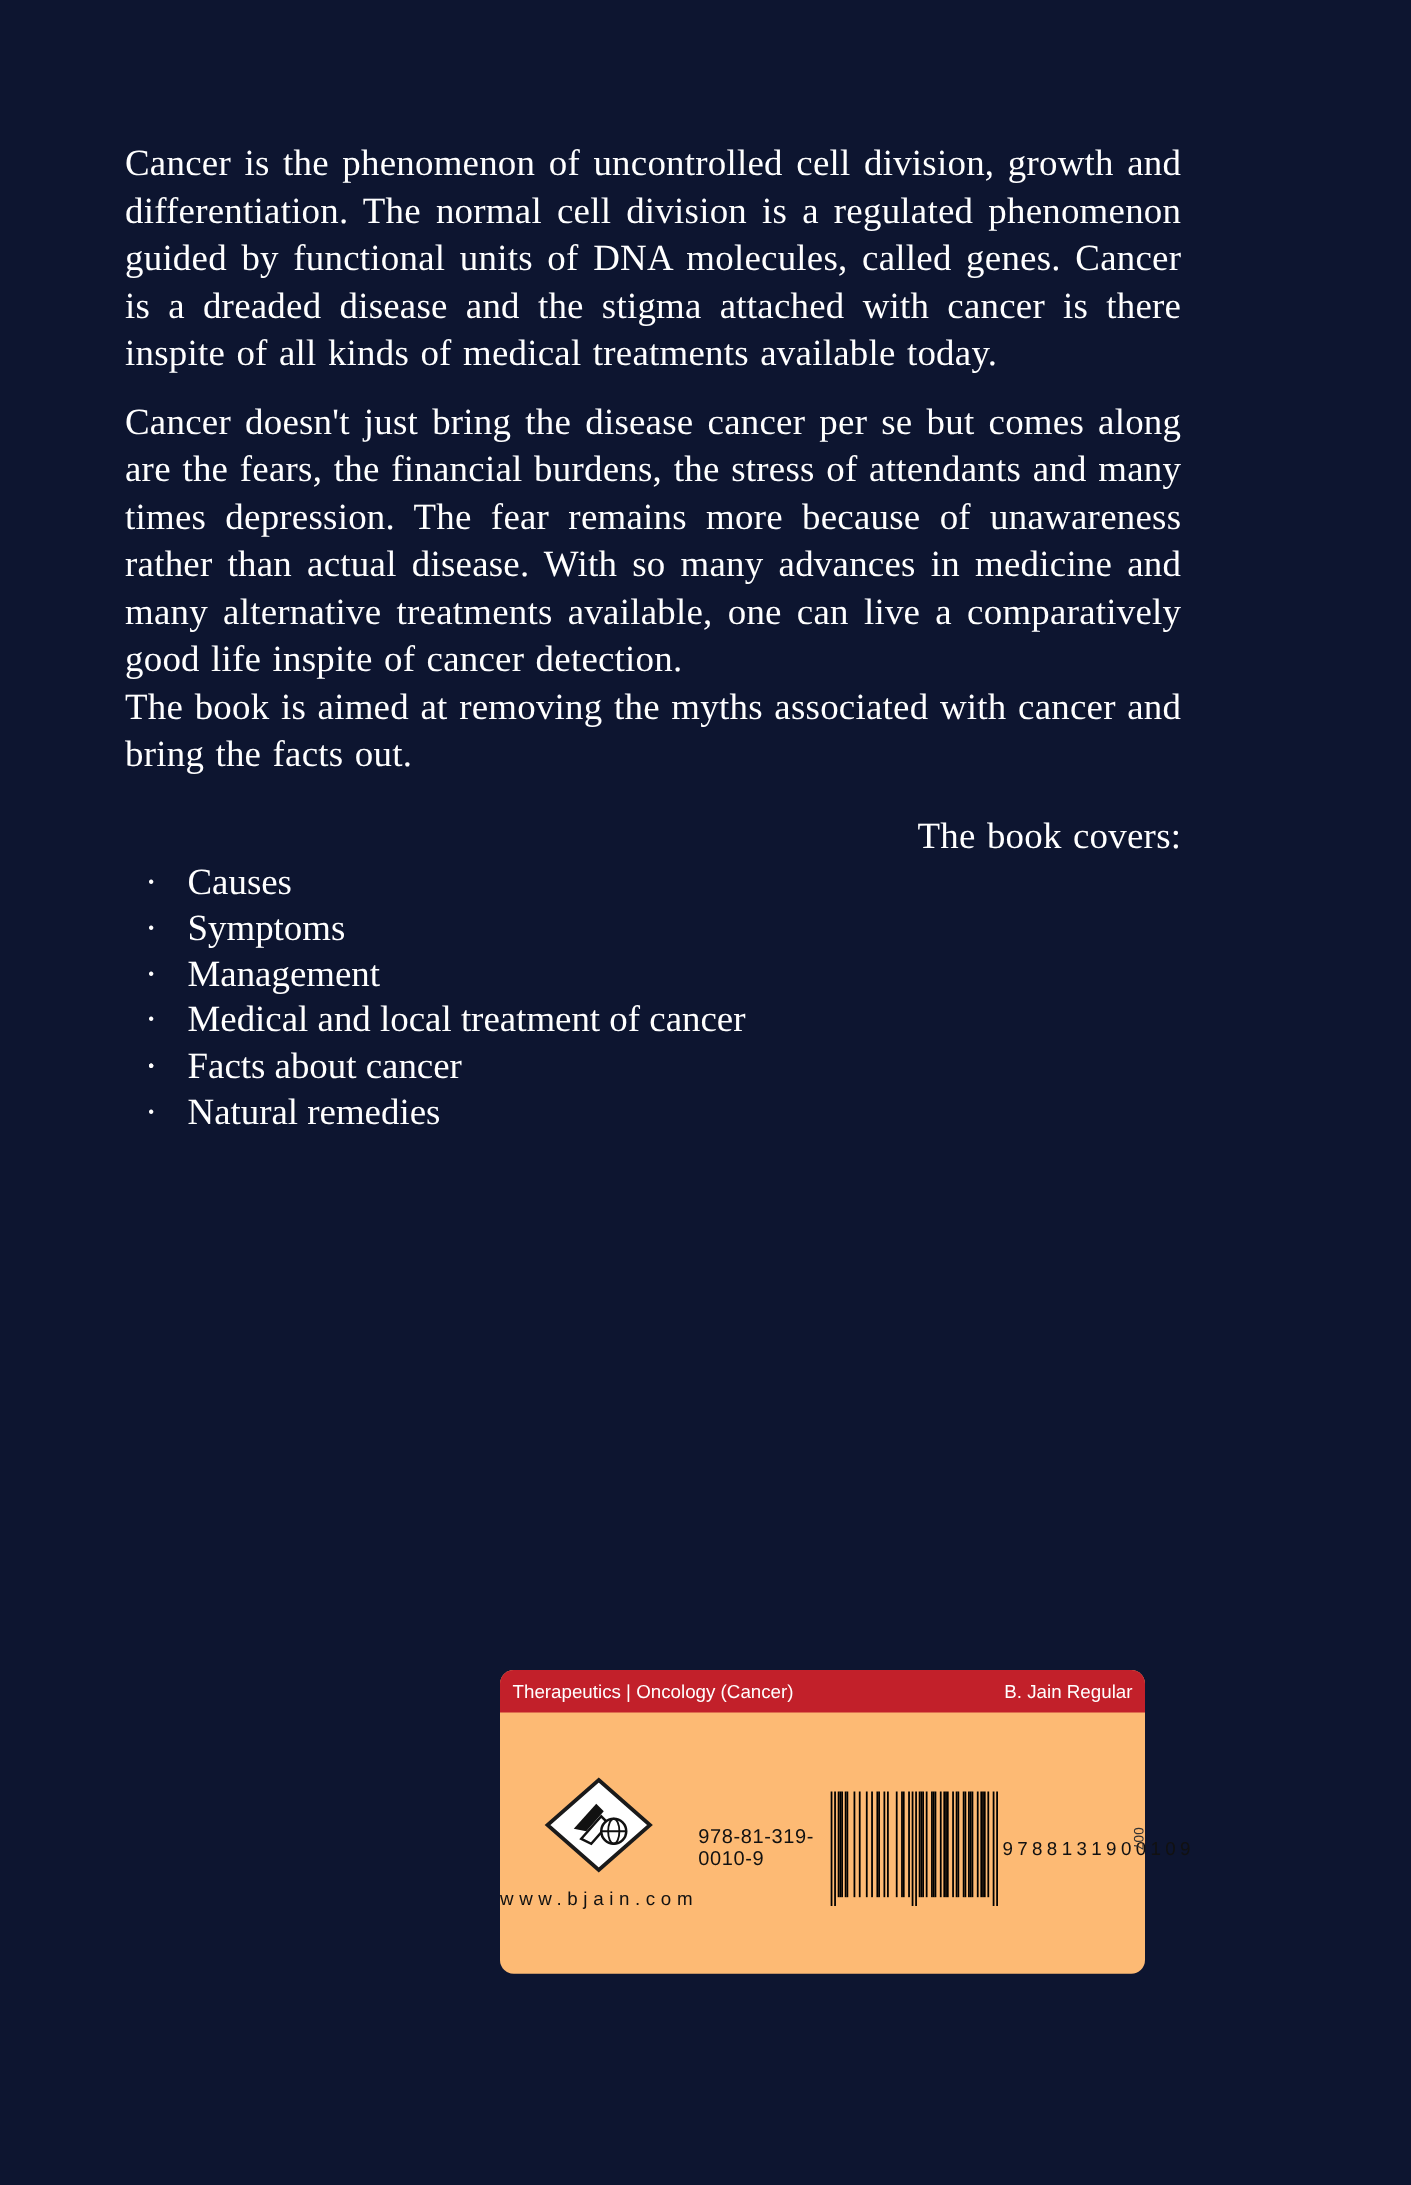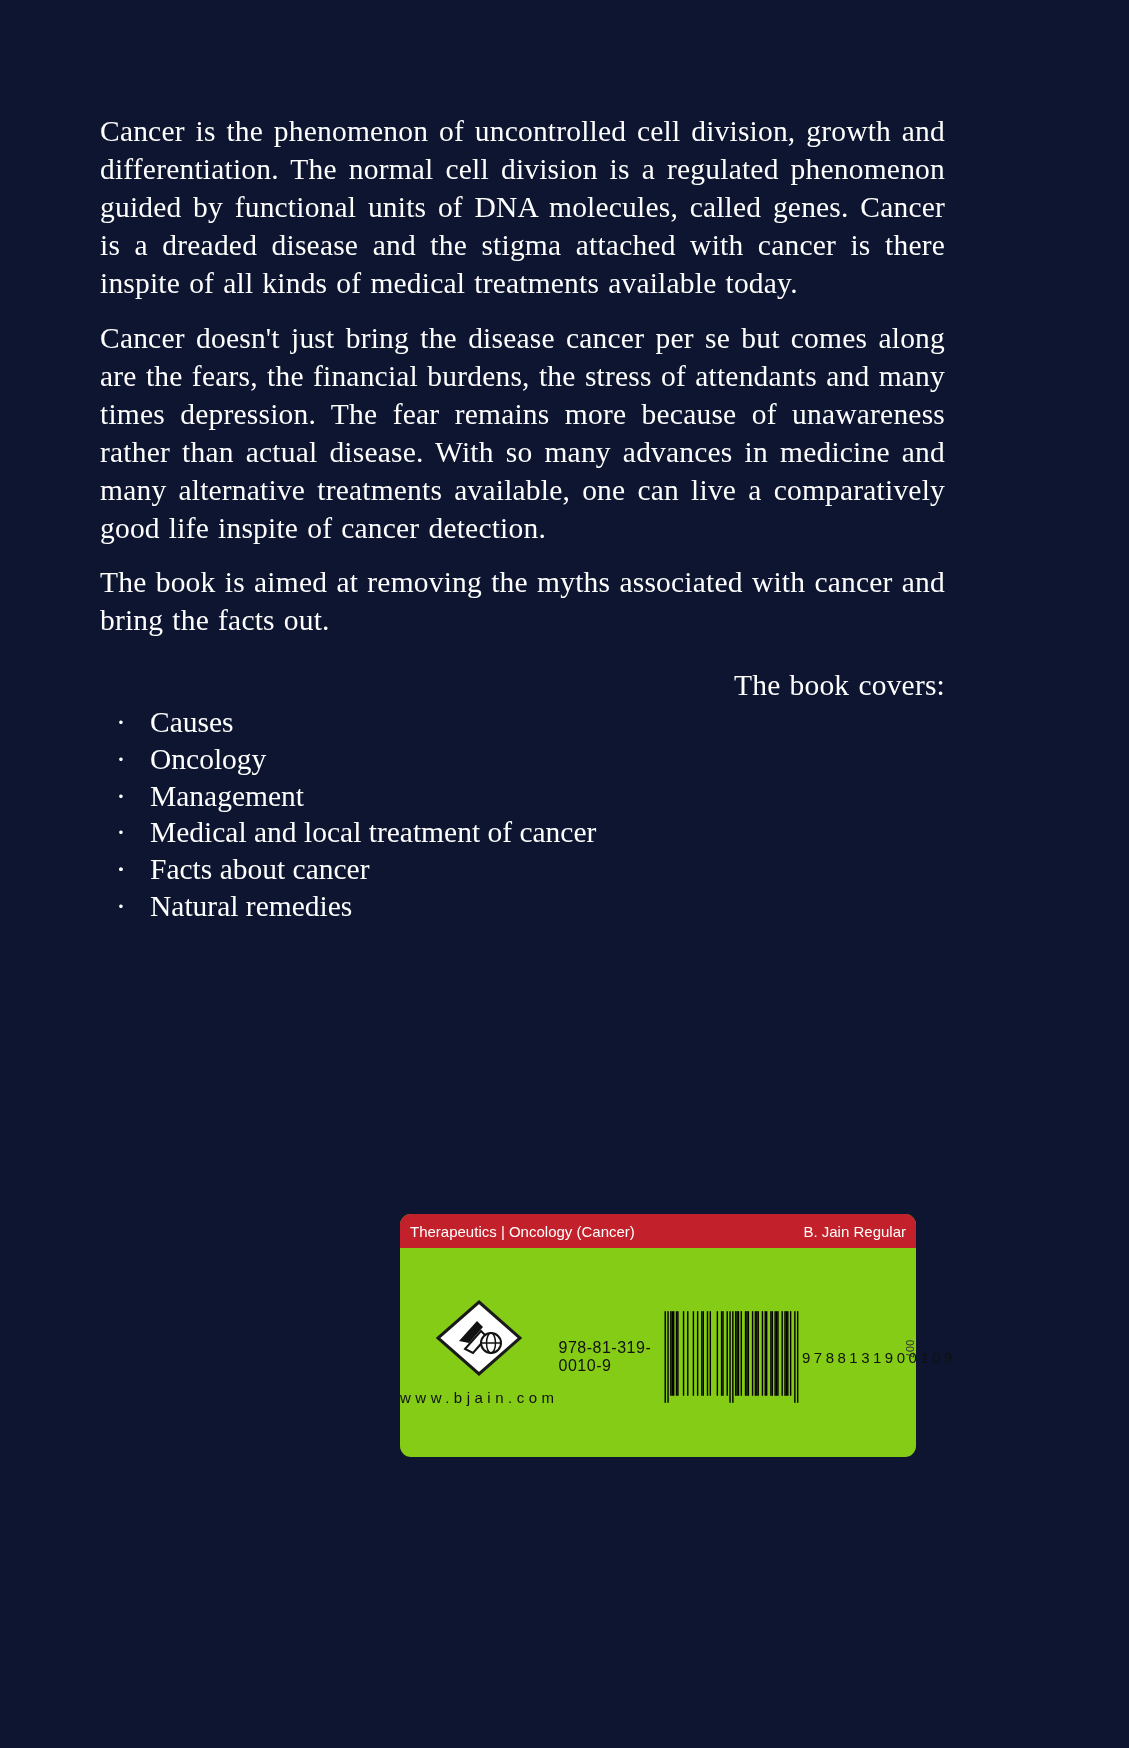--- a/index.html
+++ b/index.html
@@ -22,21 +22,21 @@
   }
   .text-block p {
     margin: 0;
     font-size: 29.5px;
     line-height: 38px;
     text-align: justify;
     letter-spacing: 0.2px;
     word-spacing: 1.5px;
   }
   p.para2 { margin-top: 17px; }
-  p.para3 { margin-top: 16px; }
+  p.para3 { margin-top: 0; }
   p.covers-heading { margin-top: 27px; text-align: right; }
   ul.covers-list {
     list-style: none;
     margin: 0;
     padding: 0;
   }
   ul.covers-list li {
     position: relative;
     font-size: 29.5px;
     line-height: 36.8px;
@@ -45,24 +45,24 @@
   ul.covers-list .dot {
     position: absolute;
     left: 16px;
     top: 0;
   }
 
   
   .label {
     position: absolute;
     left: 400px;
-    top: 1214px;
+    top: 1336px;
     width: 516px;
     height: 243px;
-    background: #84cc16;
+    background: #fdba74;
     border-radius: 11px;
     font-family: "Liberation Sans", sans-serif;
     color: #000000;
     box-sizing: border-box;
   }
   .label-bar {
     display: flex;
     justify-content: space-between;
     align-items: center;
     height: 34px;
@@ -122,21 +122,21 @@
 
 <div class="cover" style="background: rgb(13, 21, 48); color: rgb(255, 255, 255);">
 
   <div class="text-block">
     <p class="para1">Cancer is the phenomenon of uncontrolled cell division, growth and differentiation. The normal cell division is a regulated phenomenon guided by functional units of DNA molecules, called genes. Cancer is a dreaded disease and the stigma attached with cancer is there inspite of all kinds of medical treatments available today.</p>
     <p class="para2">Cancer doesn't just bring the disease cancer per se but comes along are the fears, the financial burdens, the stress of attendants and many times depression. The fear remains more because of unawareness rather than actual disease. With so many advances in medicine and many alternative treatments available, one can live a comparatively good life inspite of cancer detection.</p>
     <p class="para3">The book is aimed at removing the myths associated with cancer and bring the facts out.</p>
     <p class="covers-heading">The book covers:</p>
     <ul class="covers-list">
       <li><span class="dot">·</span><span>Causes</span></li>
-      <li><span class="dot">·</span><span>Oncology</span></li>
+      <li><span class="dot">·</span><span>Symptoms</span></li>
       <li><span class="dot">·</span><span>Management</span></li>
       <li><span class="dot">·</span><span>Medical and local treatment of cancer</span></li>
       <li><span class="dot">·</span></li>
       <li><span class="dot">·</span><span>Facts about cancer</span></li>
       <li><span class="dot">·</span><span>Natural remedies</span></li>
     </ul>
   </div>
 
   <div class="label">
     <div class="label-bar" style="background: rgb(194, 32, 42);">

